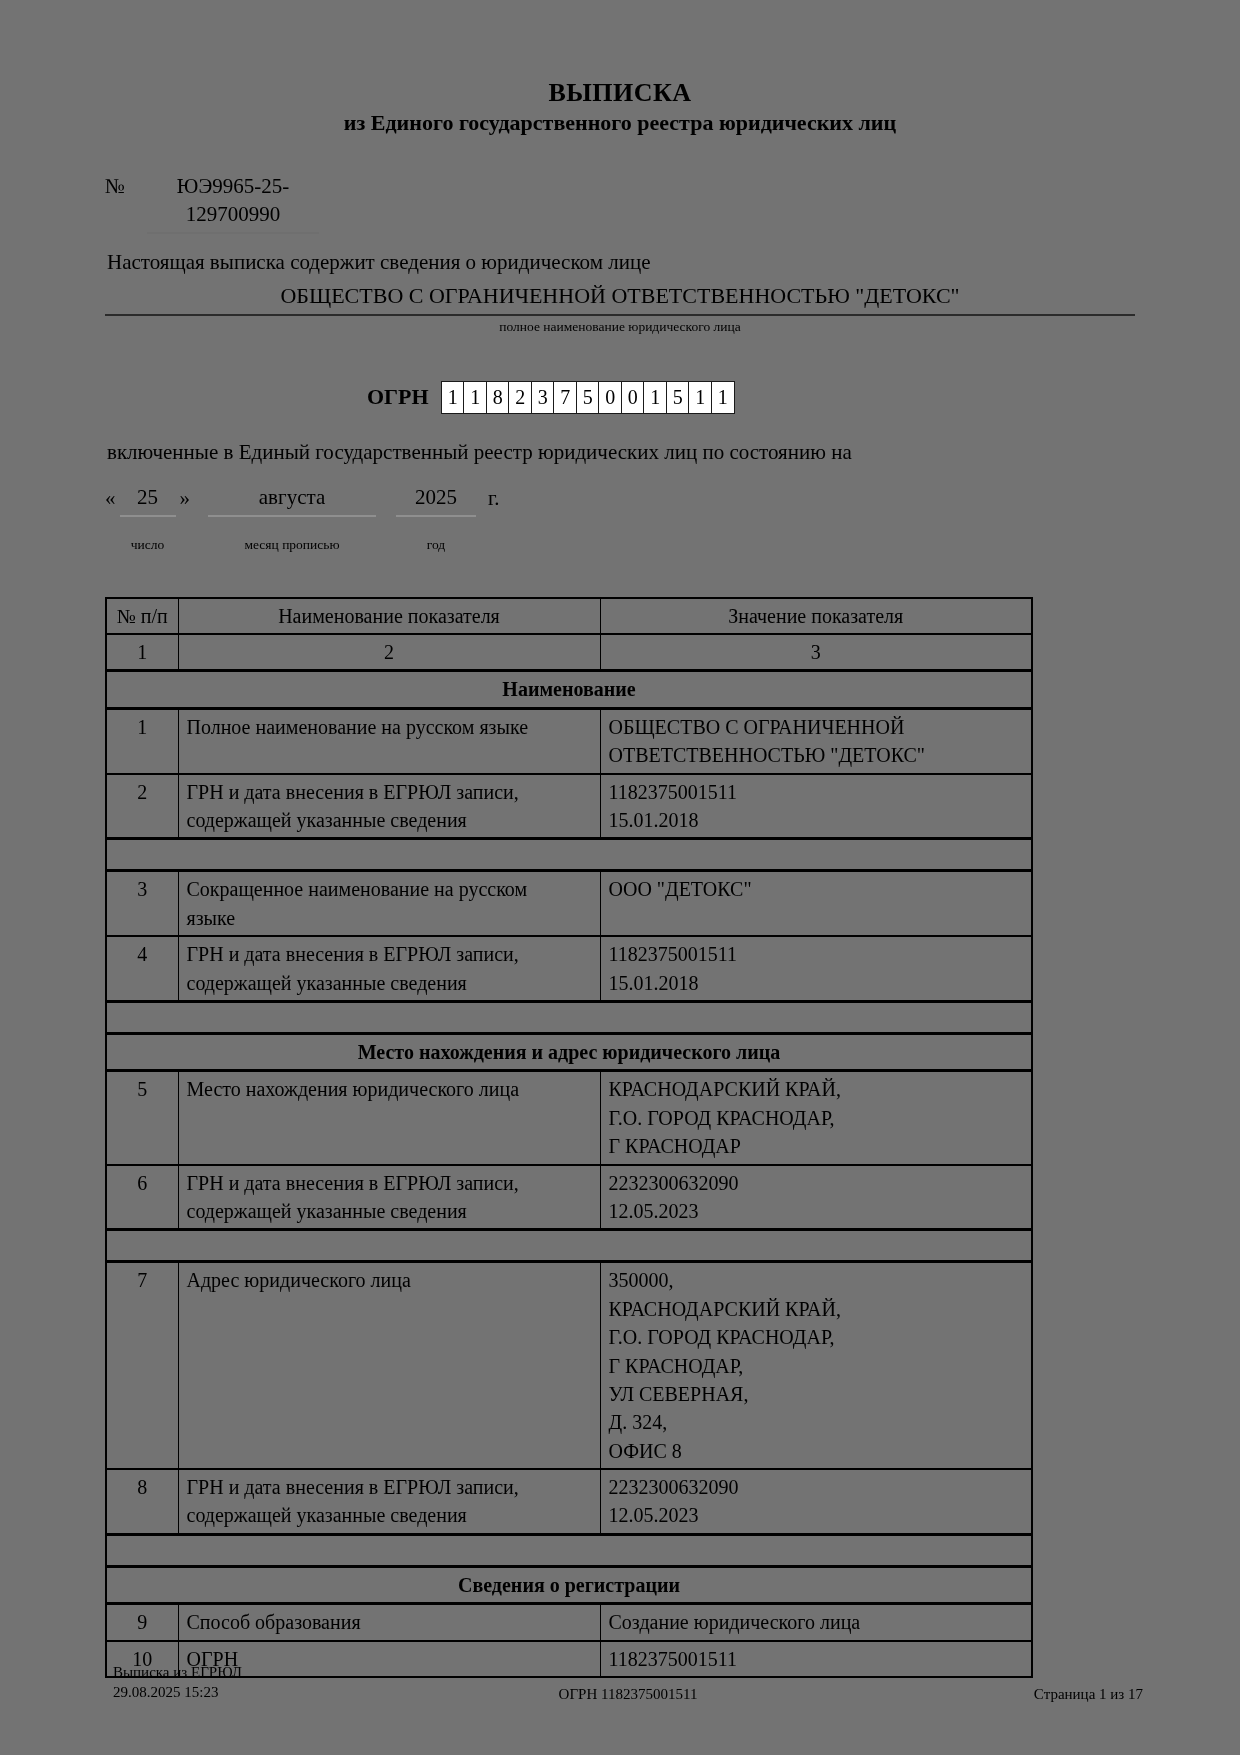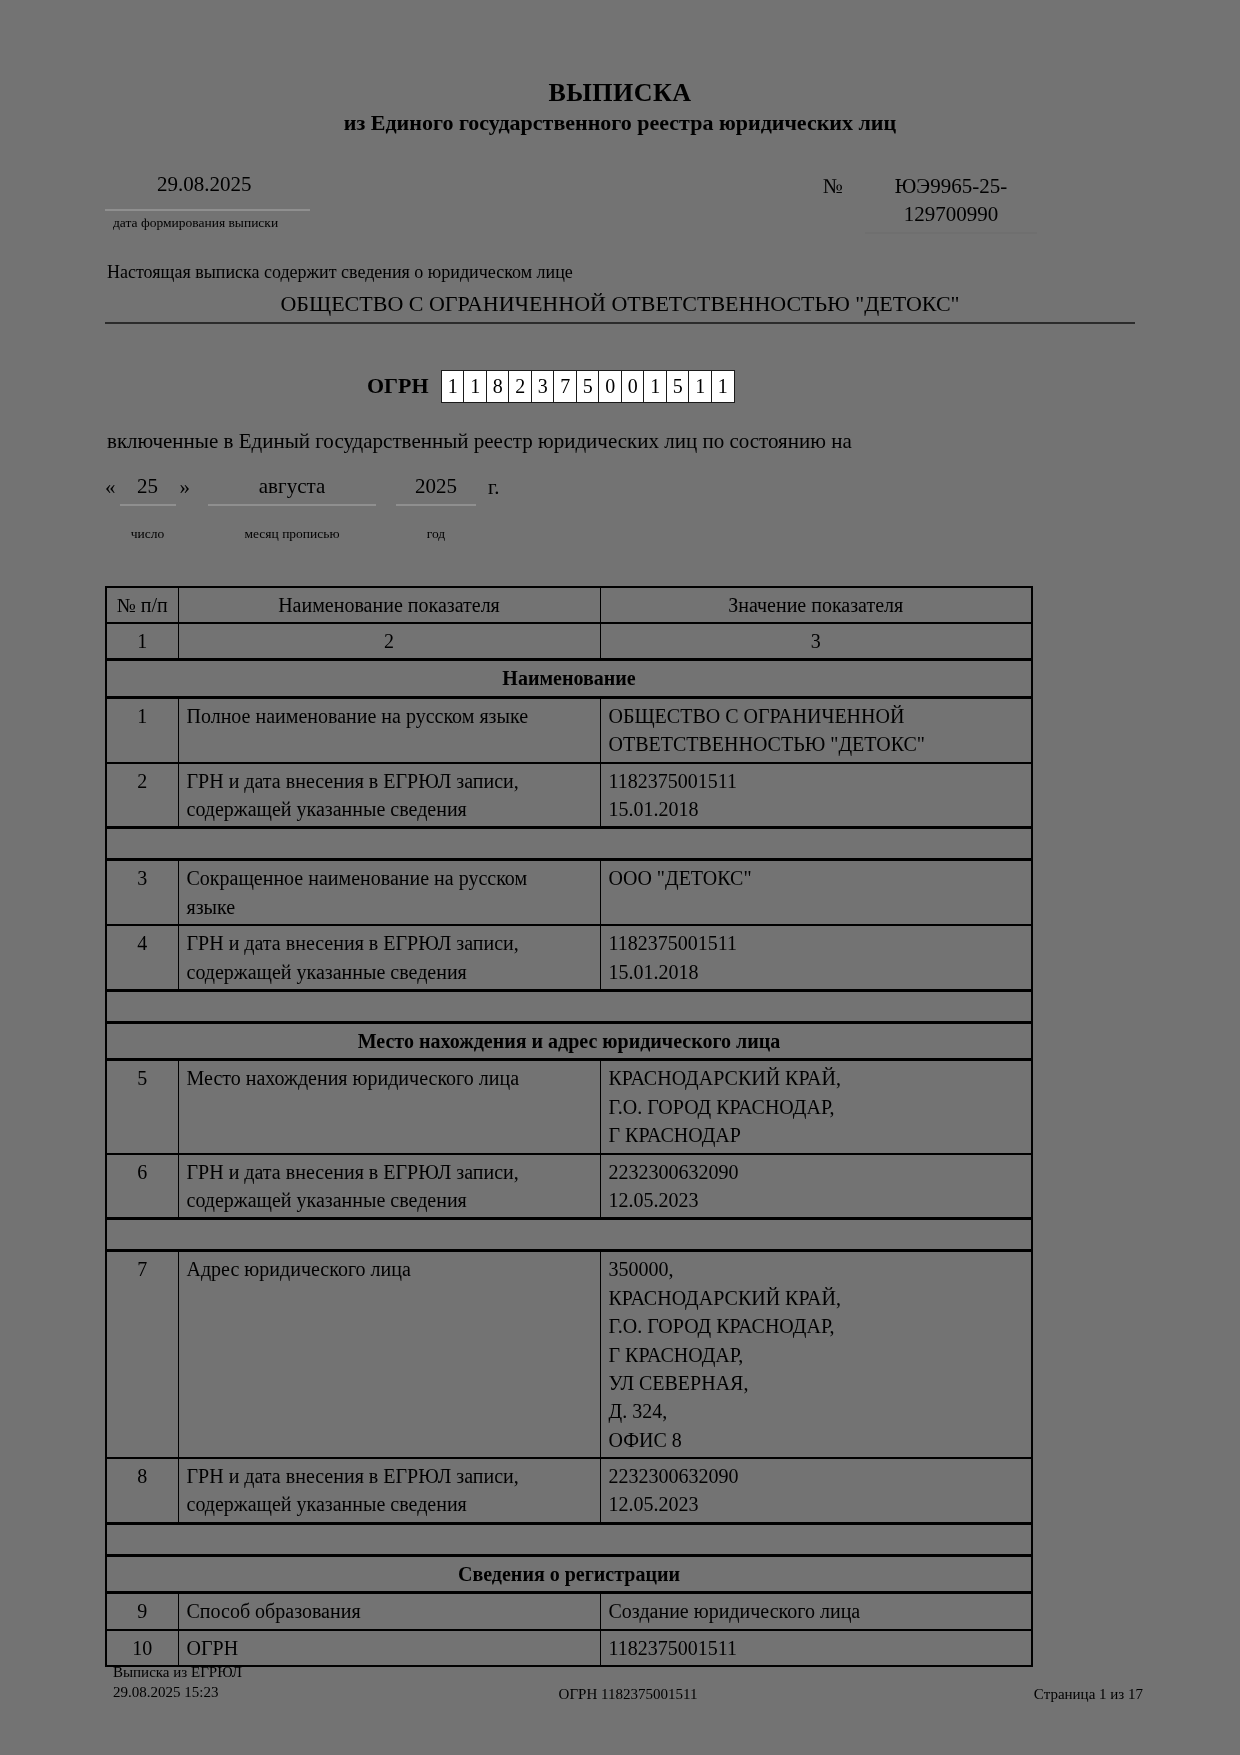--- a/index.html
+++ b/index.html
@@ -56,22 +56,22 @@
   .number-value {
     width: 172px;
     font-size: 21px;
     text-align: center;
     line-height: 1.35;
     white-space: pre-line;
     border-bottom: 2px solid #6f6f6f;
     padding-bottom: 3px;
   }
   .intro-text {
-    margin-top: 28px;
-    font-size: 18px;
+    margin-top: 16px;
+    font-size: 21px;
     padding-left: 2px;
   }
   .company-block {
     margin-top: 8px;
     border-bottom: 2px solid #2b2b2b;
     padding-bottom: 5px;
   }
   .company-name {
     text-align: center;
     font-size: 22px;
@@ -182,36 +182,33 @@
 </style>
 </head>
 <body>
 
 <div class="page">
 
   <div class="doc-title">ВЫПИСКА</div>
   <div class="doc-subtitle">из Единого государственного реестра юридических лиц</div>
 
   <div class="header-row">
-    <div class="date-block">
-      <div class="date-value">29.08.2025</div>
-      <div class="date-caption">дата формирования выписки</div>
-    </div>
     <div class="number-block">
       <div class="number-sign">№</div>
       <div class="number-value">ЮЭ9965-25-
 129700990</div>
     </div>
   </div>
 
   <div class="intro-text">Настоящая выписка содержит сведения о юридическом лице</div>
 
   <div class="company-block">
     <div class="company-name">ОБЩЕСТВО С ОГРАНИЧЕННОЙ ОТВЕТСТВЕННОСТЬЮ "ДЕТОКС"</div>
   </div>
+  <div class="company-caption">полное наименование юридического лица</div>
 
   <div class="ogrn-row">
     <div class="ogrn-label">ОГРН</div>
     <div class="ogrn-boxes">
         <div class="ogrn-box">1</div>
         <div class="ogrn-box">1</div>
         <div class="ogrn-box">8</div>
         <div class="ogrn-box">2</div>
         <div class="ogrn-box">3</div>
         <div class="ogrn-box">7</div>

